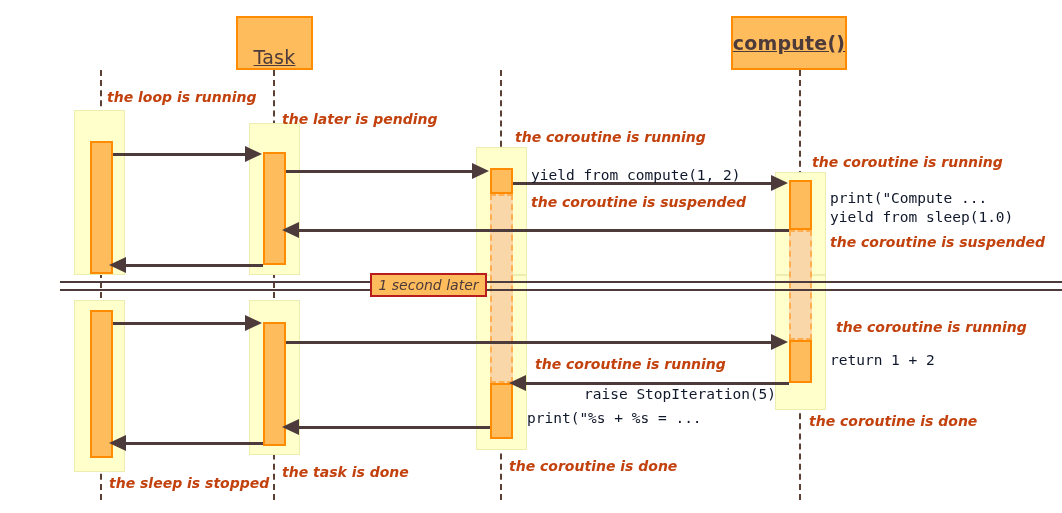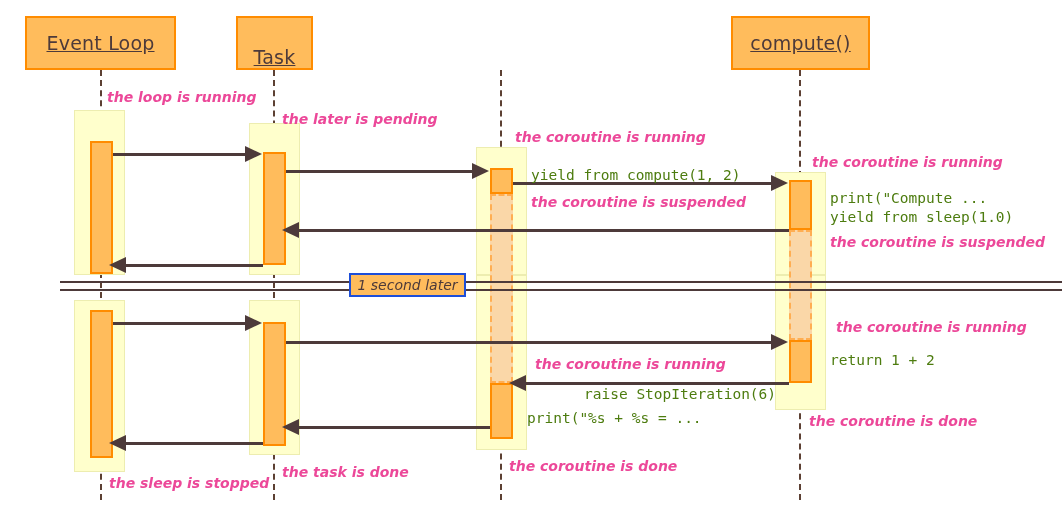--- a/index.html
+++ b/index.html
@@ -81,49 +81,50 @@
     border-top: 8px solid transparent;
     border-bottom: 8px solid transparent;
     border-right: 17px solid #4D3A3A;
   }
 
   
   .msglabel {
     position: absolute;
     font-family: "DejaVu Sans Mono", monospace;
     font-size: 14.5px;
-    color: #4d7c0f;
+    color: #0f172a;
     white-space: nowrap;
   }
 
   
   .note {
     position: absolute;
     font-family: "DejaVu Sans", sans-serif;
     font-style: italic;
     font-weight: bold;
     font-size: 14px;
-    color: #ec4899;
+    color: #c2410c;
     white-space: nowrap;
   }
 
   
   .divline {
     position: absolute;
     height: 0;
     border-top: 2px solid #4D3A3A;
   }
   .divbox {
     position: absolute;
     box-sizing: border-box;
     background: #FFBC5C;
-    border: 2px solid #1d4ed8;
+    border: 2px solid #b91c1c;
     display: flex;
     align-items: center;
     justify-content: center;
+    margin-left: 21px;
   }
   .divbox .dlabel {
     font-family: "DejaVu Sans", sans-serif;
     font-style: italic;
     font-size: 14px;
     color: #4D3A3A;
     white-space: nowrap;
   }
 </style>
 </head>
@@ -183,21 +184,21 @@
   </div>
 
   <div class="msgline" style="left:113px; top:322px; width:132px;"></div>
   <div class="arrowhead right" style="left:245px; top:315px;"></div>
 
   <div class="msgline" style="left:286px; top:341px; width:485px;"></div>
   <div class="arrowhead right" style="left:771px; top:334px;"></div>
 
   <div class="msgline" style="left:526px; top:382px; width:263px;"></div>
   <div class="arrowhead left" style="left:509px; top:375px;"></div>
-  <div class="msglabel" style="left:584px; top:386px;">raise StopIteration(6)</div>
+  <div class="msglabel" style="left:584px; top:386px;">raise StopIteration(5)</div>
 
   <div class="msgline" style="left:299px; top:426px; width:191px;"></div>
   <div class="arrowhead left" style="left:282px; top:419px;"></div>
 
   <div class="msgline" style="left:126px; top:442px; width:137px;"></div>
   <div class="arrowhead left" style="left:109px; top:435px;"></div>
 
   <div class="msglabel" style="left:830px; top:190px;">print("Compute ...</div>
   <div class="msglabel" style="left:830px; top:209px;">yield from sleep(1.0)</div>
   <div class="msglabel" style="left:830px; top:352px;">return 1 + 2</div>
@@ -210,23 +211,20 @@
   <div class="note" style="left:531px; top:194px;">the coroutine is suspended</div>
   <div class="note" style="left:830px; top:234px;">the coroutine is suspended</div>
 
   <div class="note" style="left:836px; top:319px;">the coroutine is running</div>
   <div class="note" style="left:535px; top:356px;">the coroutine is running</div>
   <div class="note" style="left:809px; top:413px;">the coroutine is done</div>
   <div class="note" style="left:509px; top:458px;">the coroutine is done</div>
   <div class="note" style="left:282px; top:464px;">the task is done</div>
   <div class="note" style="left:109px; top:475px;">the sleep is stopped</div>
 
-  <div class="participant" style="left:25px; top:16px; width:151px; height:54px;">
-    <span class="plabel">Event Loop</span>
-  </div>
   <div class="participant" style="left:236px; top:16px; width:77px; height:54px;align-items:flex-end;">
     <span class="plabel">Task</span>
   </div>
-  <div class="participant" style="left:731px; top:16px; width:139px; height:54px;">
+  <div class="participant" style="left:731px; top:16px; width:116px; height:54px;font-weight:bold;">
     <span class="plabel">compute()</span>
   </div>
 
 </div>
 
 </body></html>

